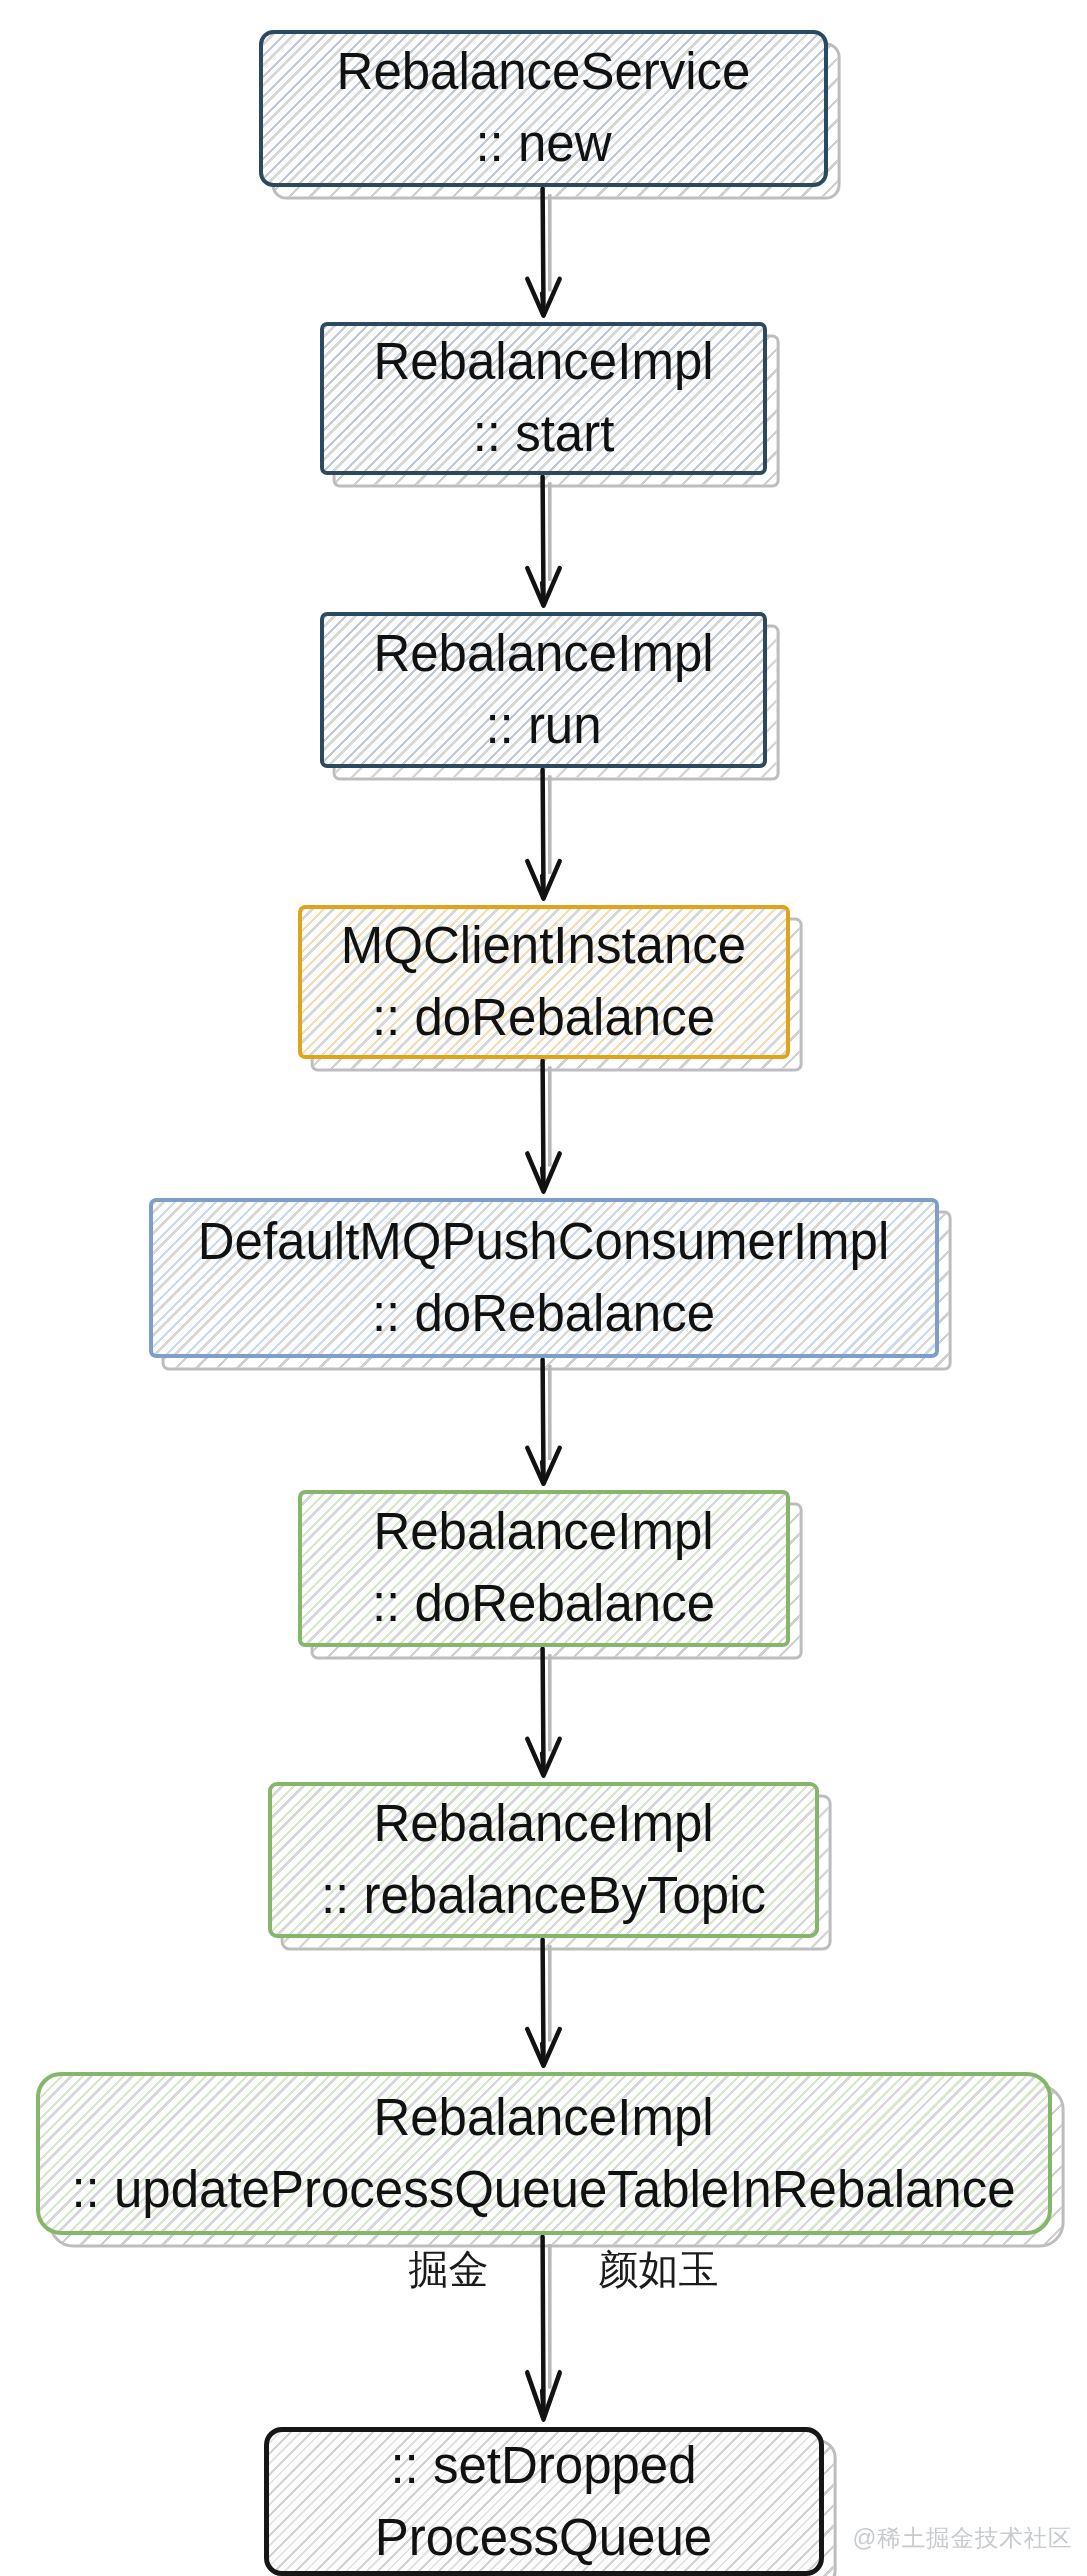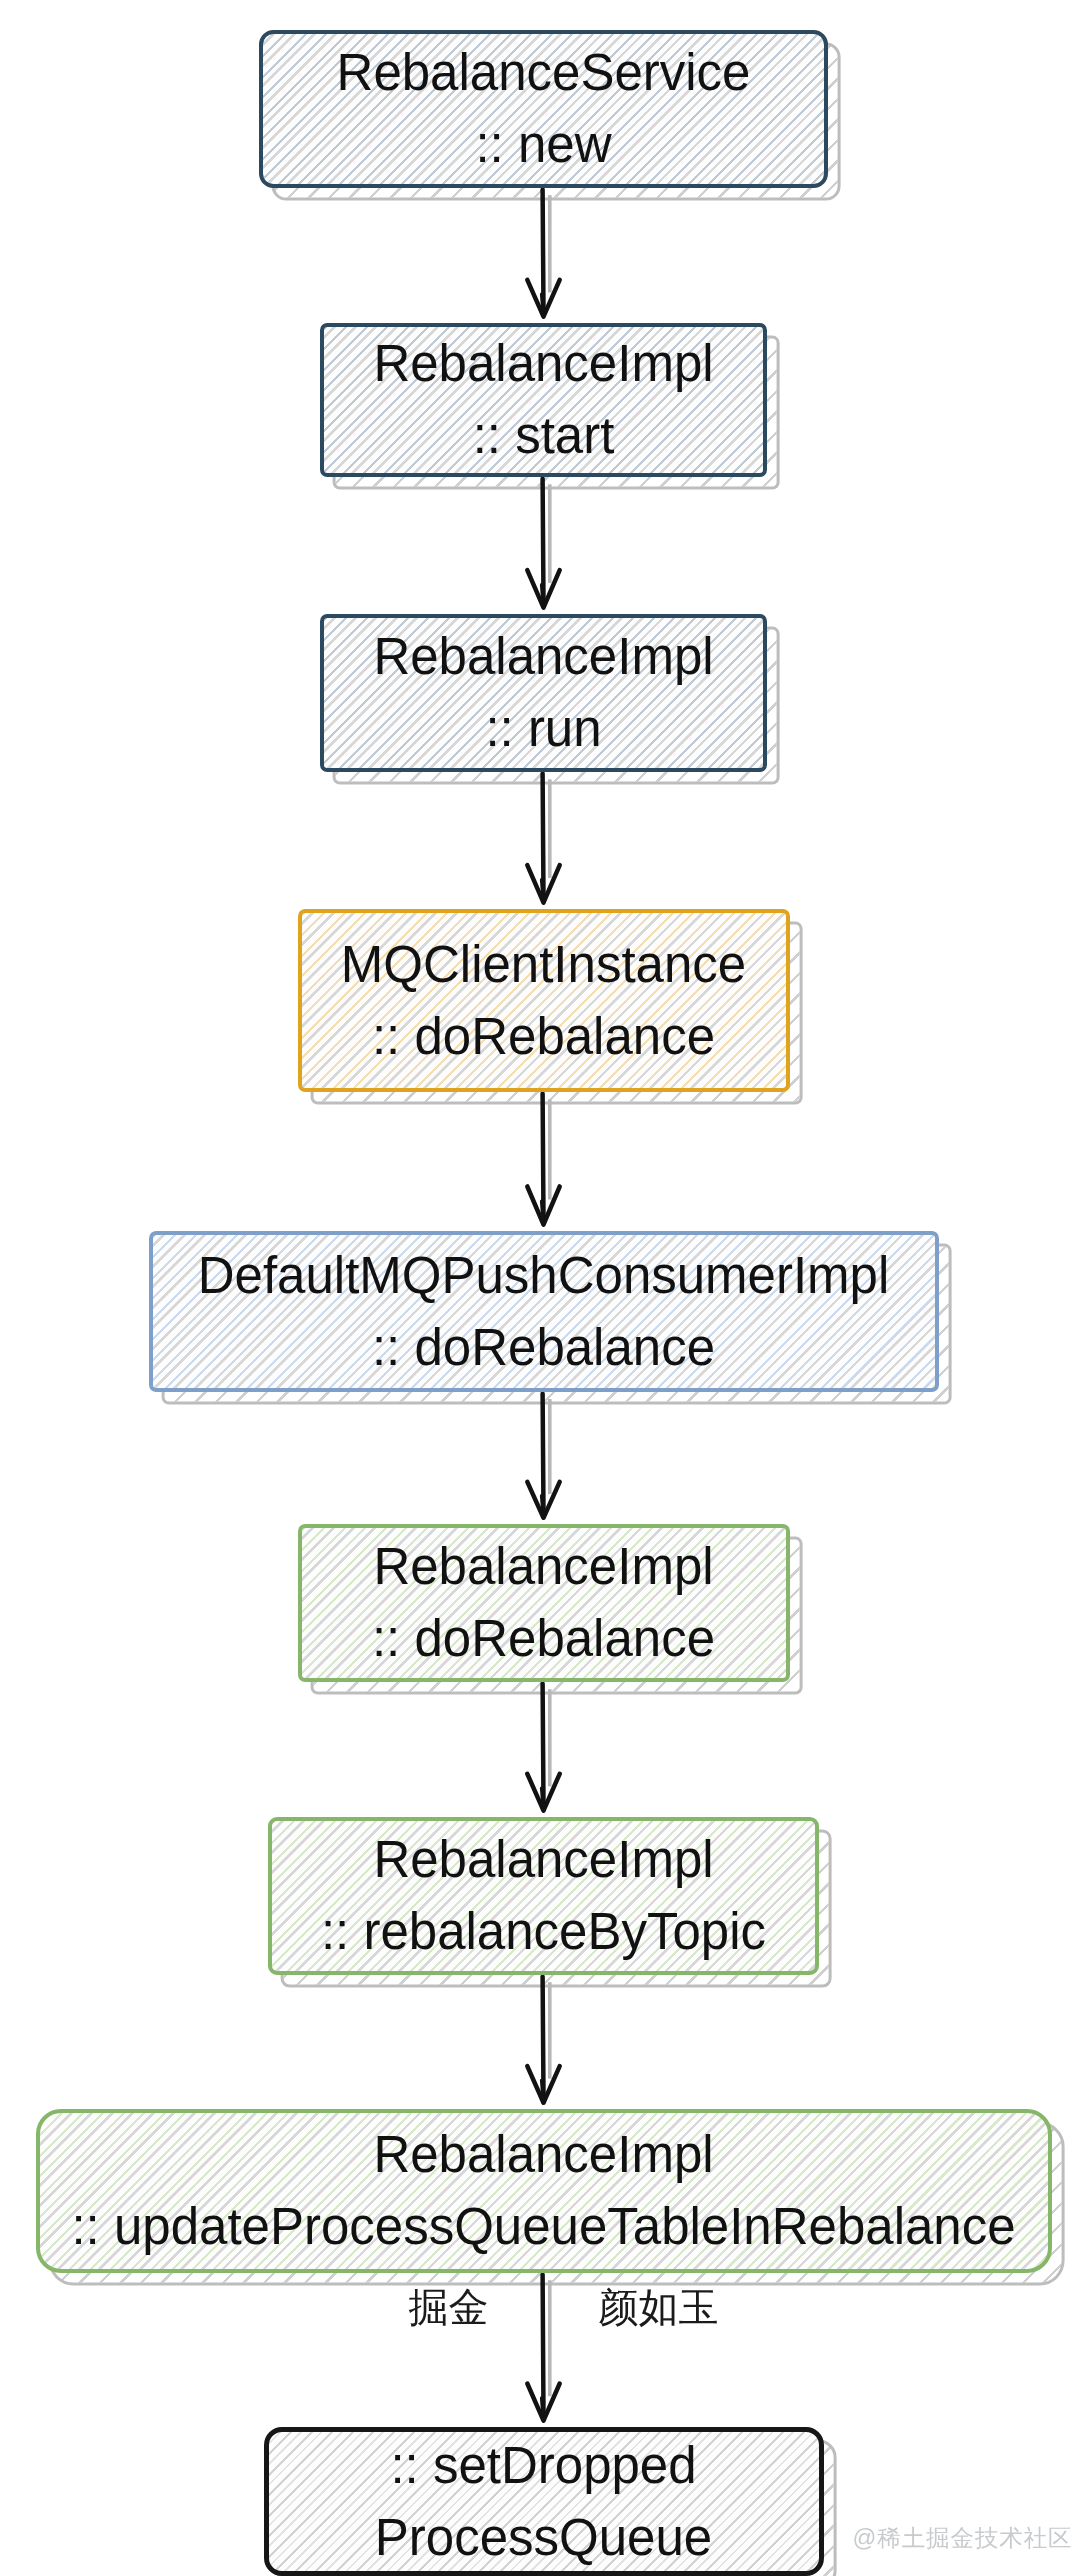--- a/index.html
+++ b/index.html
@@ -51,31 +51,31 @@
       repeating-linear-gradient(135deg, rgba(190,218,170,.6) 0 2.3px, transparent 2.3px 14.5px),
       repeating-linear-gradient(135deg, transparent 0 6.3px, rgba(185,185,185,.55) 6.3px 9px, transparent 9px 14.5px);}
   .scheme-black .box-inner{border:5.4px solid #161616;
     background-image:
       repeating-linear-gradient(135deg, rgba(175,175,175,.55) 0 2.3px, transparent 2.3px 14.5px),
       repeating-linear-gradient(135deg, transparent 0 7.2px, rgba(200,200,200,.5) 7.2px 9px, transparent 9px 14.5px);}
   
   .n1{width:569px;height:158px;margin-top:30px;border-radius:14.5px;}
   .n2{width:447px;height:154px;border-radius:7.2px;}
   .n3{width:447px;height:158px;border-radius:7.2px;}
-  .n4{width:492px;height:183px;border-radius:7.2px;}
+  .n4{width:492px;height:155px;border-radius:7.2px;}
   .n5{width:790px;height:161px;border-radius:7.2px;}
   .n6{width:492px;height:158px;border-radius:7.2px;}
   .n7{width:551px;height:158px;border-radius:9px;}
   .n8{width:1016px;height:164px;border-radius:25px;}
   .n9{width:560px;height:149px;border-radius:18px;}
   
   .arrow{position:relative;width:63px;flex:0 0 auto;}
   .a1{height:135px}.a2{height:137px}.a3{height:137px}.a4{height:139px}
   .a5{height:132px}.a6{height:135px}.a7{height:134px}
-  .a8{height:154px}
+  .a8{height:192px}
   .arrow svg{display:block;width:63px;height:100%;}
   
   .wm-word{position:absolute;top:11px;font-size:40px;line-height:47px;color:#1b1b1b;white-space:nowrap;}
   .wm-left{right:100%;margin-right:23.5px;}
   .wm-right{left:100%;margin-left:23.5px;}
   
   .corner-wm{position:absolute;right:14.5px;bottom:22px;font-size:23.5px;color:#c7cbce;letter-spacing:0.9px;margin-left:22px;}
 </style>
 </head>
 <body>

